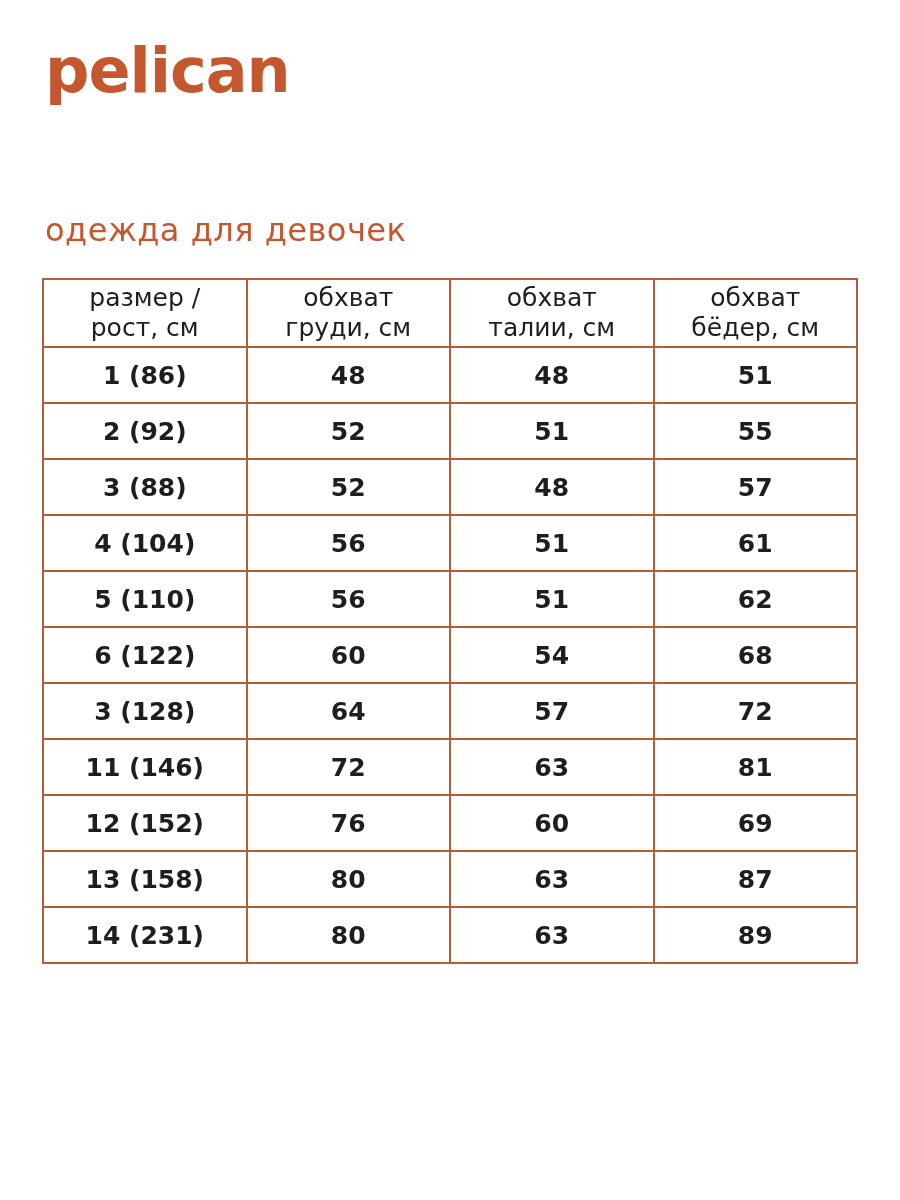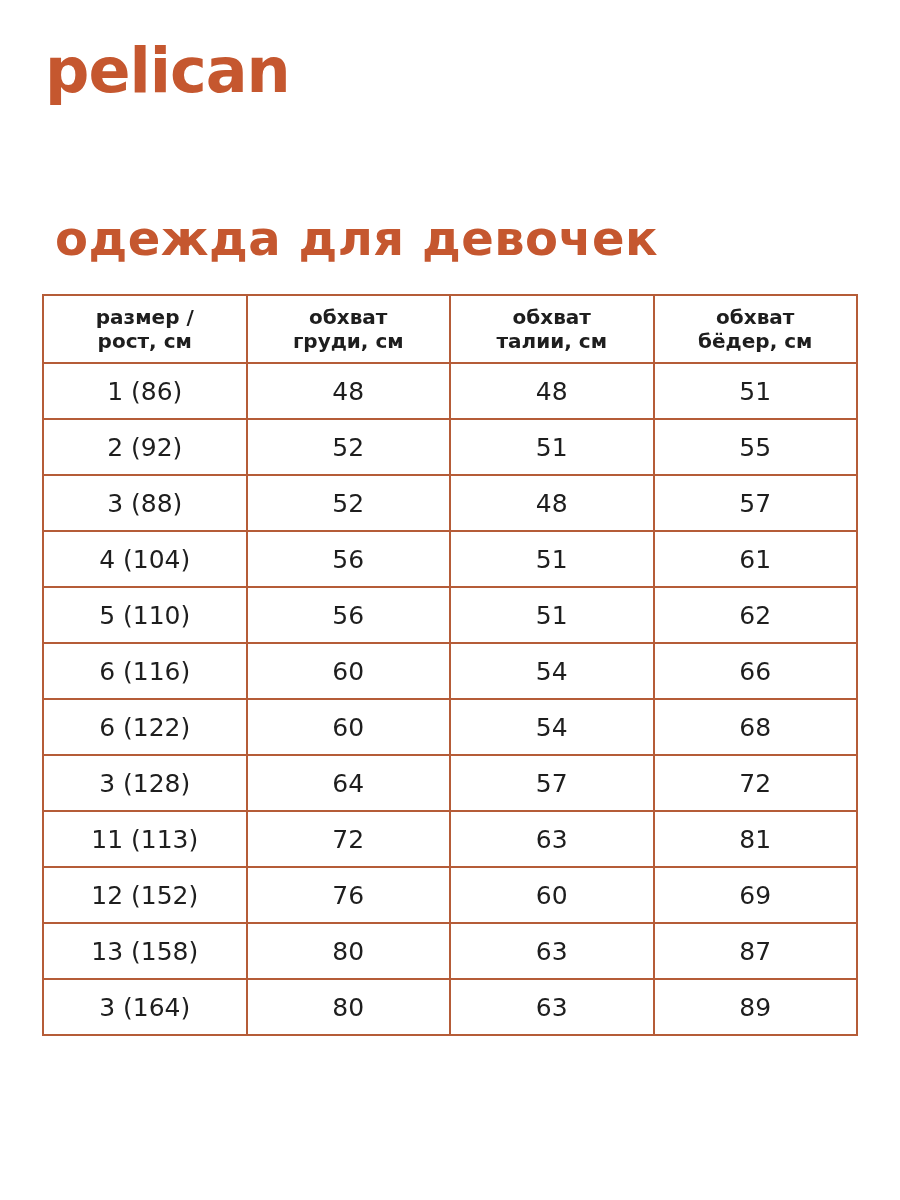--- a/index.html
+++ b/index.html
@@ -24,46 +24,46 @@
   .logo {
     font-size: 62px;
     font-weight: 800;
     letter-spacing: -1px;
     color: var(--accent);
     line-height: 1.0;
     margin-left: 3px;
   }
   .section-title {
     margin-top: 112px;
-    margin-left: 13px;
-    font-size: 48px;
-    font-weight: 700;
+    margin-left: 3px;
+    font-size: 32px;
+    font-weight: 400;
     color: var(--accent);
     letter-spacing: 0.5px;
     line-height: 1.0;
   }
   table.size-table {
     margin-top: 32px;
     width: 816px;
     border-collapse: collapse;
     table-layout: fixed;
   }
   .size-table th, .size-table td {
     border: 2px solid var(--border);
     text-align: center;
     vertical-align: middle;
-    font-weight: 400;
+    font-weight: 700;
     color: var(--ink);
   }
   .size-table th {
     height: 68px;
-    font-size: 20px;
+    font-size: 25px;
     line-height: 1.22;
     white-space: pre-line;
-    font-weight: 700;
+    font-weight: 400;
   }
   .size-table td {
     height: 56px;
     font-size: 25px;
   }
 </style>
 </head>
 <body>
 
 <div class="page">
@@ -110,57 +110,51 @@
           <td>51</td>
           <td>61</td>
         </tr>
         <tr>
           <td>5 (110)</td>
           <td>56</td>
           <td>51</td>
           <td>62</td>
         </tr>
         <tr>
-          <td>6 (116)</td>
-          <td>60</td>
-          <td>54</td>
-          <td>66</td>
-        </tr>
-        <tr>
           <td>6 (122)</td>
           <td>60</td>
           <td>54</td>
           <td>68</td>
         </tr>
         <tr>
           <td>3 (128)</td>
           <td>64</td>
           <td>57</td>
           <td>72</td>
         </tr>
         <tr>
-          <td>11 (113)</td>
+          <td>11 (146)</td>
           <td>72</td>
           <td>63</td>
           <td>81</td>
         </tr>
         <tr>
           <td>12 (152)</td>
           <td>76</td>
           <td>60</td>
           <td>69</td>
         </tr>
         <tr>
           <td>13 (158)</td>
           <td>80</td>
           <td>63</td>
           <td>87</td>
         </tr>
         <tr>
-          <td>3 (164)</td>
+          <td>14 (231)</td>
           <td>80</td>
           <td>63</td>
           <td>89</td>
         </tr>
       </tbody>
   </table>
 
 </div>
 
 </body></html>

